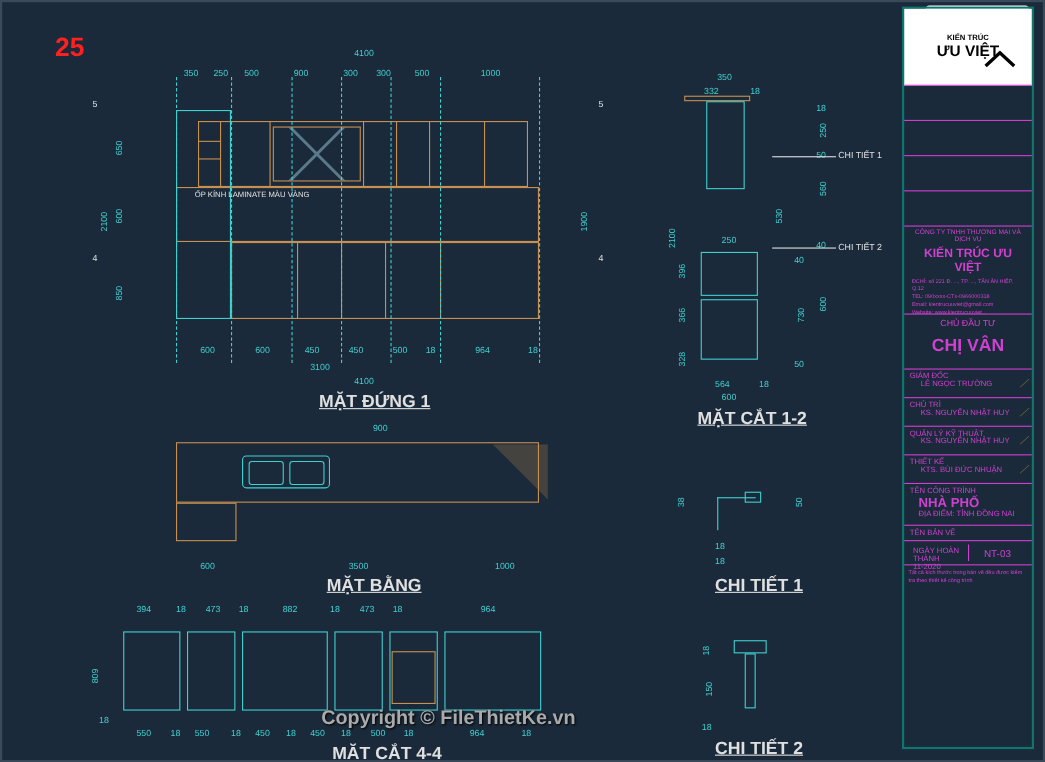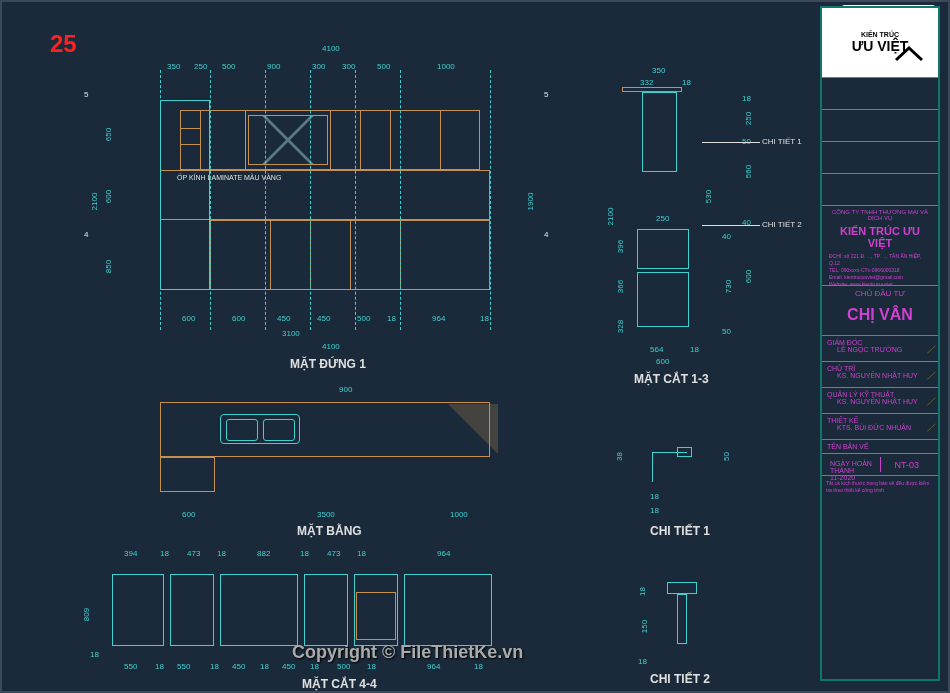--- a/index.html
+++ b/index.html
@@ -97,22 +97,23 @@
   color: #aaa;
   font-size: 18px;
   font-weight: bold;
   text-shadow: 1px 1px 2px #000;
 }
 
 
 .view-label {
   position: absolute;
   color: #e0e0e0;
-  font-size: 12px;
+  font-size: 16px;
   font-weight: bold;
+  text-decoration: underline;
 }
 .dim-text {
   position: absolute;
   color: #40d0d0;
   font-size: 8px;
 }
 .note-text {
   position: absolute;
   color: #e0e0e0;
   font-size: 7px;
@@ -450,21 +451,21 @@
   <div class="dim-text" style="left:572px;top:220px;transform:rotate(-90deg);">396</div>
   <div class="dim-text" style="left:572px;top:260px;transform:rotate(-90deg);">366</div>
   <div class="dim-text" style="left:572px;top:300px;transform:rotate(-90deg);">328</div>
   <div class="dim-text" style="left:680px;top:210px;">40</div>
   <div class="dim-text" style="left:680px;top:260px;transform:rotate(-90deg);">730</div>
   <div class="dim-text" style="left:680px;top:305px;">50</div>
 
   <div class="dim-text" style="left:608px;top:323px;">564</div>
   <div class="dim-text" style="left:648px;top:323px;">18</div>
   <div class="dim-text" style="left:614px;top:335px;">600</div>
-  <div class="view-label" style="left:592px;top:350px;">MẶT CẮT 1-3</div>
+  <div class="view-label" style="left:592px;top:350px;">MẶT CẮT 1-2</div>
 
   <div class="leader" style="left:720px;top:115px;">CHI TIẾT 1</div>
   <div class="leader-line" style="left:660px;top:120px;width:58px;"></div>
   <div class="leader" style="left:720px;top:198px;">CHI TIẾT 2</div>
   <div class="leader-line" style="left:660px;top:203px;width:58px;"></div>
 
   <div class="det1">
     <div class="l1 corner"></div>
     <div class="l1 notch"></div>
   </div>
@@ -524,20 +525,25 @@
   <div class="tb-cell tb-row">
     <div class="tb-row-label">QUẢN LÝ KỸ THUẬT</div>
     <div class="tb-row-val">KS. NGUYỄN NHẬT HUY</div>
     <div class="tb-sig">⟋</div>
   </div>
   <div class="tb-cell tb-row">
     <div class="tb-row-label">THIẾT KẾ</div>
     <div class="tb-row-val">KTS. BÙI ĐỨC NHUẬN</div>
     <div class="tb-sig">⟋</div>
   </div>
+  <div class="tb-cell tb-project">
+    <div class="tb-row-label">TÊN CÔNG TRÌNH</div>
+    <div class="tb-project-name">NHÀ PHỐ</div>
+    <div class="tb-loc"><span>ĐỊA ĐIỂM:</span> <span>TỈNH ĐỒNG NAI</span></div>
+  </div>
   <div class="tb-cell" style="height:14px;">
     <div class="tb-row-label">TÊN BẢN VẼ</div>
   </div>
   <div class="tb-cell tb-footer">
     <div class="tb-footer-l">
       <div>NGÀY HOÀN THÀNH</div>
       <div>11-2020</div>
     </div>
     <div class="tb-footer-r">NT-03</div>
   </div>

